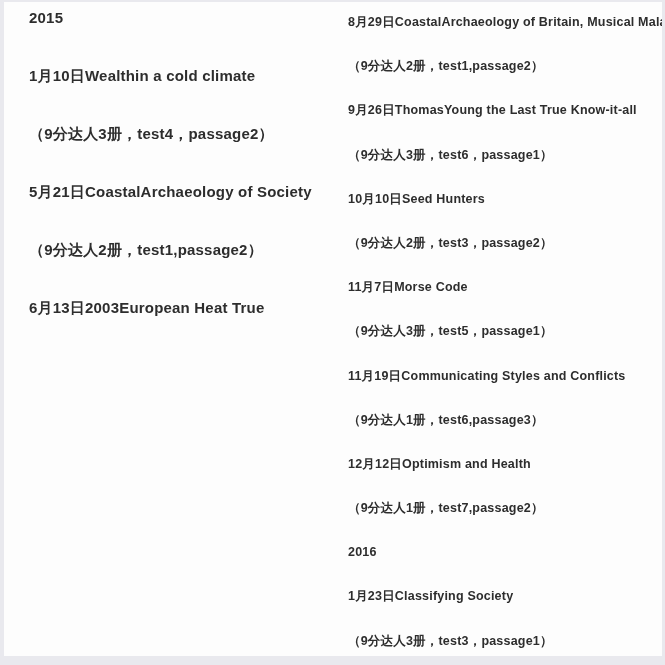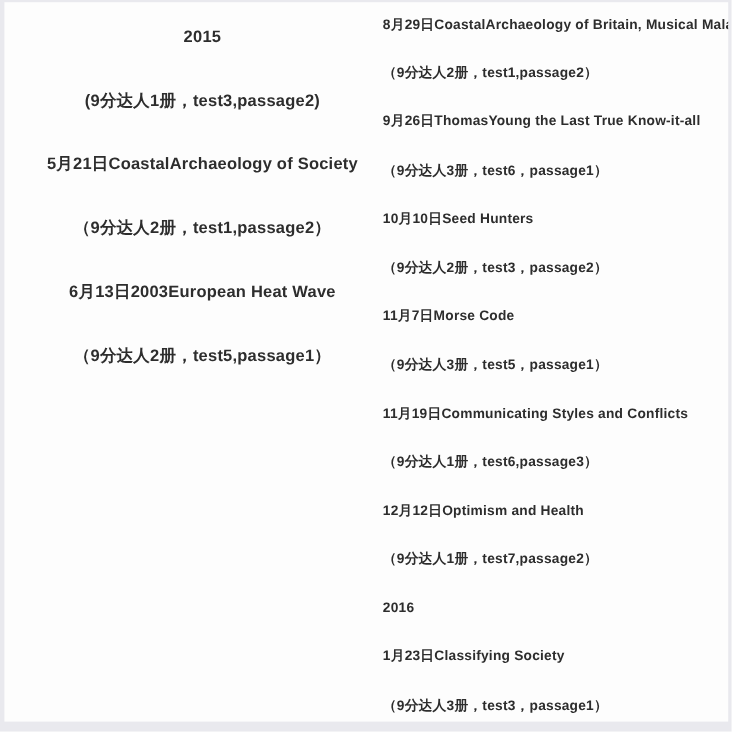--- a/index.html
+++ b/index.html
@@ -23,24 +23,23 @@
     background: #fdfdfd;
     overflow: hidden;
   }
   .col {
     position: absolute;
     color: #2d2d2d;
     font-weight: bold;
   }
   .col-left {
     left: 25px;
-    top: 23px;
+    top: 7px;
     width: 310px;
     font-size: 15px;
-    text-align: center;
   }
   .col-right {
     left: 344px;
     top: 12px;
     width: 321px;
     font-size: 12.5px;
   }
   .col .line {
     white-space: nowrap;
     overflow: visible;
@@ -54,25 +53,25 @@
     height: 44.2px;
   }
 </style>
 </head>
 <body>
 
 <div class="card">
 
   <div class="col col-left">
     <div class="line">2015</div>
-    <div class="line">(9分达人1册，test3,passage2)</div>
+    <div class="line">1月10日Wealthin a cold climate</div>
+    <div class="line">（9分达人3册，test4，passage2）</div>
     <div class="line">5月21日CoastalArchaeology of Society</div>
     <div class="line">（9分达人2册，test1,passage2）</div>
-    <div class="line">6月13日2003European Heat Wave</div>
-    <div class="line">（9分达人2册，test5,passage1）</div>
+    <div class="line">6月13日2003European Heat True</div>
   </div>
 
   <div class="col col-right">
     <div class="line">8月29日CoastalArchaeology of Britain, Musical Maladi</div>
     <div class="line">（9分达人2册，test1,passage2）</div>
     <div class="line">9月26日ThomasYoung the Last True Know-it-all</div>
     <div class="line">（9分达人3册，test6，passage1）</div>
     <div class="line">10月10日Seed Hunters</div>
     <div class="line">（9分达人2册，test3，passage2）</div>
     <div class="line">11月7日Morse Code</div>

